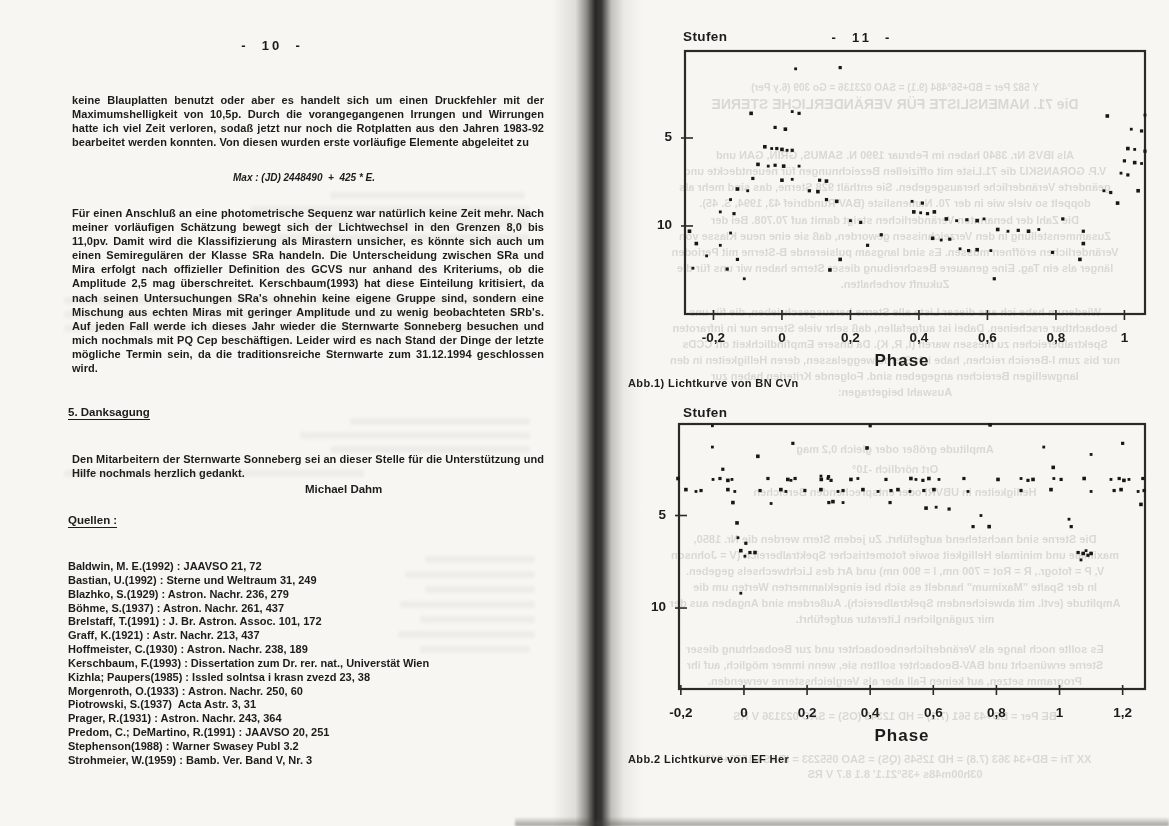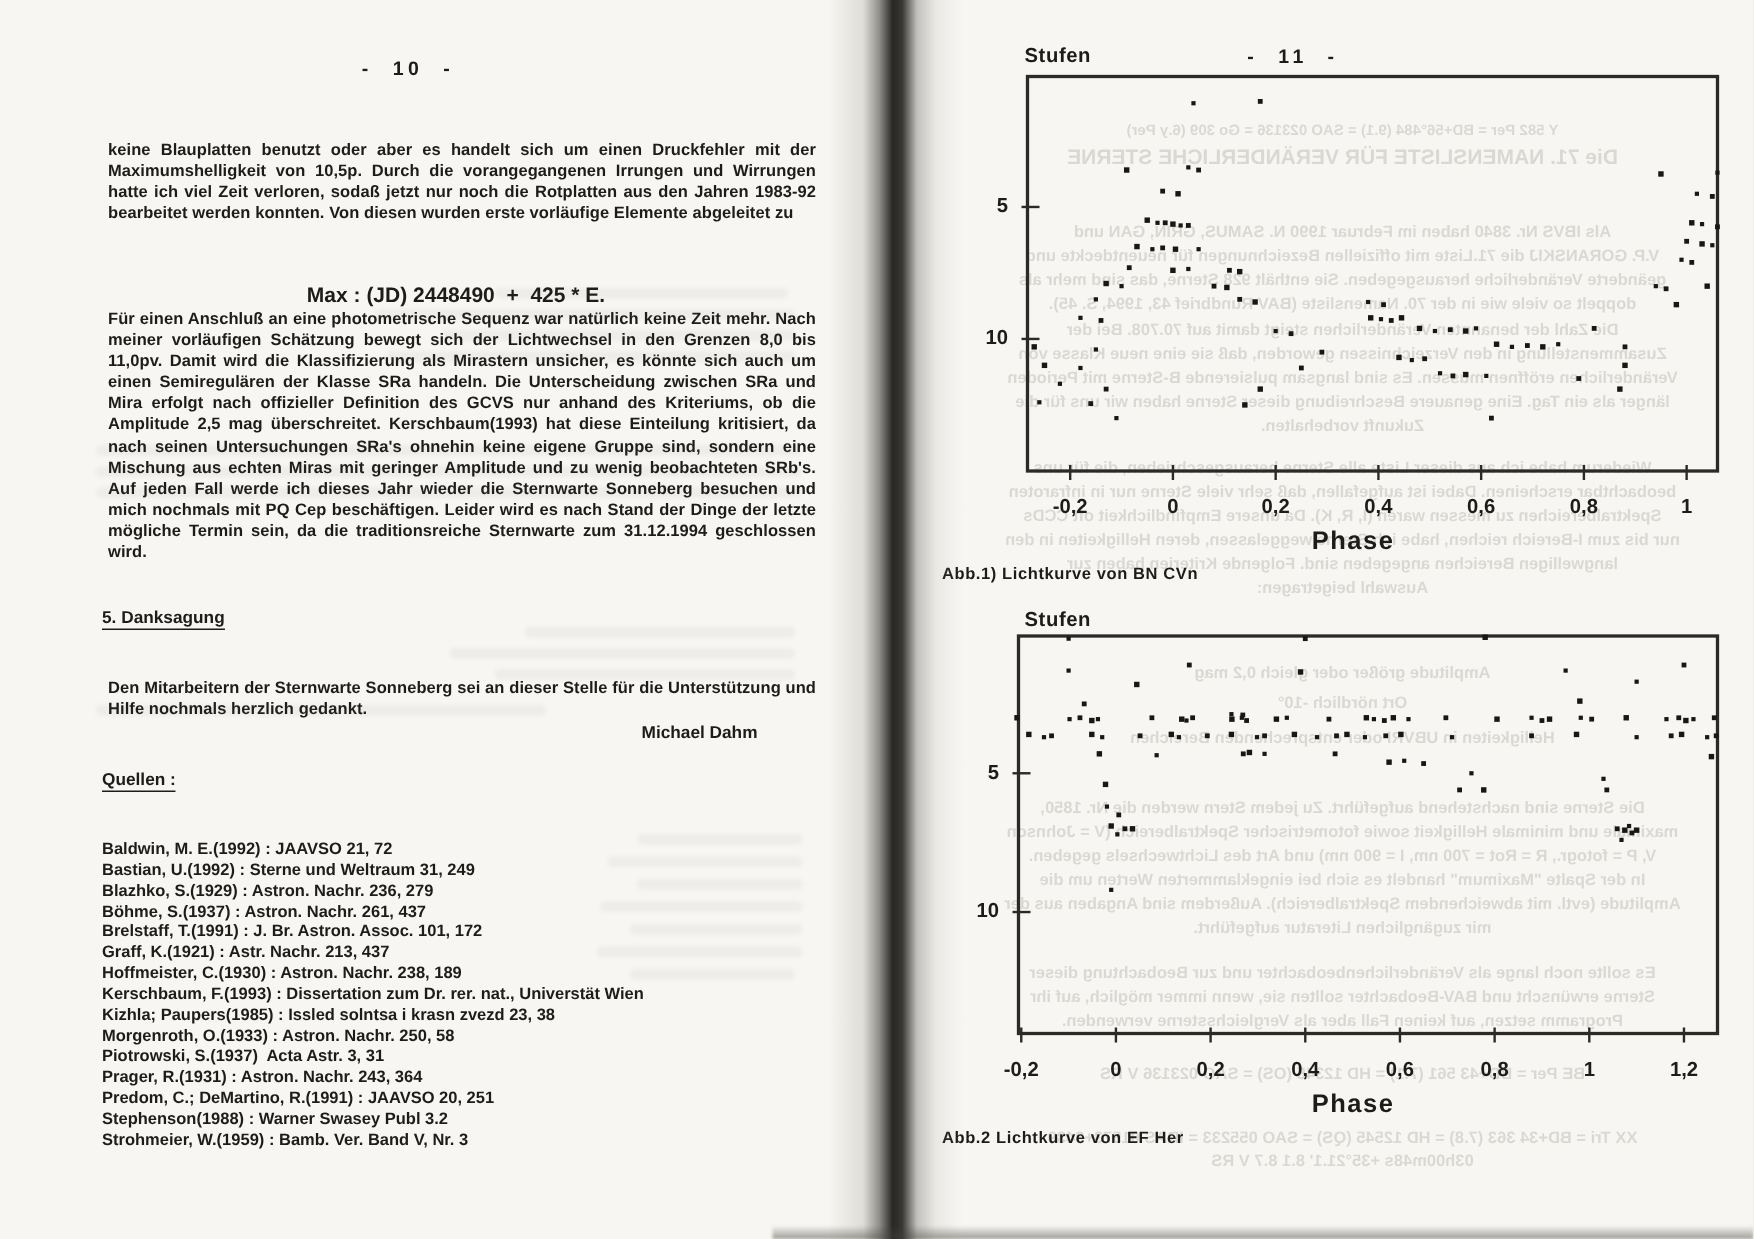--- a/index.html
+++ b/index.html
@@ -14,26 +14,26 @@
   .pagenum{font-weight:700;font-size:13px;letter-spacing:3px;white-space:pre;text-align:center;}
   .pn-left{left:232px;top:38px;width:80px;}
   .pn-right{left:822px;top:30px;width:80px;}
   .body-text{
     font-weight:700;font-size:11px;line-height:14.1px;
     text-align:justify;width:472px;left:68px;margin:4px;
     letter-spacing:0.05px;
   }
   .p1{top:89px;}
   .p2{top:202px;}
-  .formula{left:68px;top:188px;width:472px;text-align:center;font-weight:700;font-size:14px;white-space:pre;}
+  .formula{left:68px;top:172px;width:472px;text-align:center;font-weight:700;font-size:10px;white-space:pre;font-style:italic;}
   .heading{font-weight:700;font-size:11.5px;margin:0;}
   .heading span{border-bottom:1.6px solid #1d1c1a;padding-bottom:1px;}
   .h-danksagung{left:68px;top:406px;}
   .ack{top:448px;}
-  .signature{left:305px;top:483px;width:200px;text-align:right;font-weight:700;font-size:11.5px;}
+  .signature{left:305px;top:483px;width:200px;text-align:left;font-weight:700;font-size:11.5px;}
   .h-quellen{left:68px;top:514px;}
   .refs{left:68px;top:560px;width:480px;}
   .ref-line{font-weight:700;font-size:11px;line-height:13.85px;white-space:pre;}
   
   .spine{
     left:552px;top:0;width:90px;height:826px;pointer-events:none;
     background:linear-gradient(to right,
       rgba(110,108,100,0) 0%,
       rgba(110,108,100,0.18) 26%,
       rgba(60,58,54,0.55) 38%,
@@ -88,21 +88,21 @@
     <div class="abs refs" id="refs">
         <div class="ref-line">Baldwin, M. E.(1992) : JAAVSO 21, 72</div>
         <div class="ref-line">Bastian, U.(1992) : Sterne und Weltraum 31, 249</div>
         <div class="ref-line">Blazhko, S.(1929) : Astron. Nachr. 236, 279</div>
         <div class="ref-line">Böhme, S.(1937) : Astron. Nachr. 261, 437</div>
         <div class="ref-line">Brelstaff, T.(1991) : J. Br. Astron. Assoc. 101, 172</div>
         <div class="ref-line">Graff, K.(1921) : Astr. Nachr. 213, 437</div>
         <div class="ref-line">Hoffmeister, C.(1930) : Astron. Nachr. 238, 189</div>
         <div class="ref-line">Kerschbaum, F.(1993) : Dissertation zum Dr. rer. nat., Universtät Wien</div>
         <div class="ref-line">Kizhla; Paupers(1985) : Issled solntsa i krasn zvezd 23, 38</div>
-        <div class="ref-line">Morgenroth, O.(1933) : Astron. Nachr. 250, 58</div>
+        <div class="ref-line">Morgenroth, O.(1933) : Astron. Nachr. 250, 60</div>
         <div class="ref-line">Piotrowski, S.(1937)  Acta Astr. 3, 31</div>
         <div class="ref-line">Prager, R.(1931) : Astron. Nachr. 243, 364</div>
         <div class="ref-line">Predom, C.; DeMartino, R.(1991) : JAAVSO 20, 251</div>
         <div class="ref-line">Stephenson(1988) : Warner Swasey Publ 3.2</div>
         <div class="ref-line">Strohmeier, W.(1959) : Bamb. Ver. Band V, Nr. 3</div>
       </div>
     <div id="smudge-layer">
         <div class="smudge" style="left: 330px; top: 192px; width: 195px;"></div>
         <div class="smudge" style="left: 250px; top: 206px; width: 280px;"></div>
         <div class="smudge" style="left: 295px; top: 220px; width: 235px;"></div>

